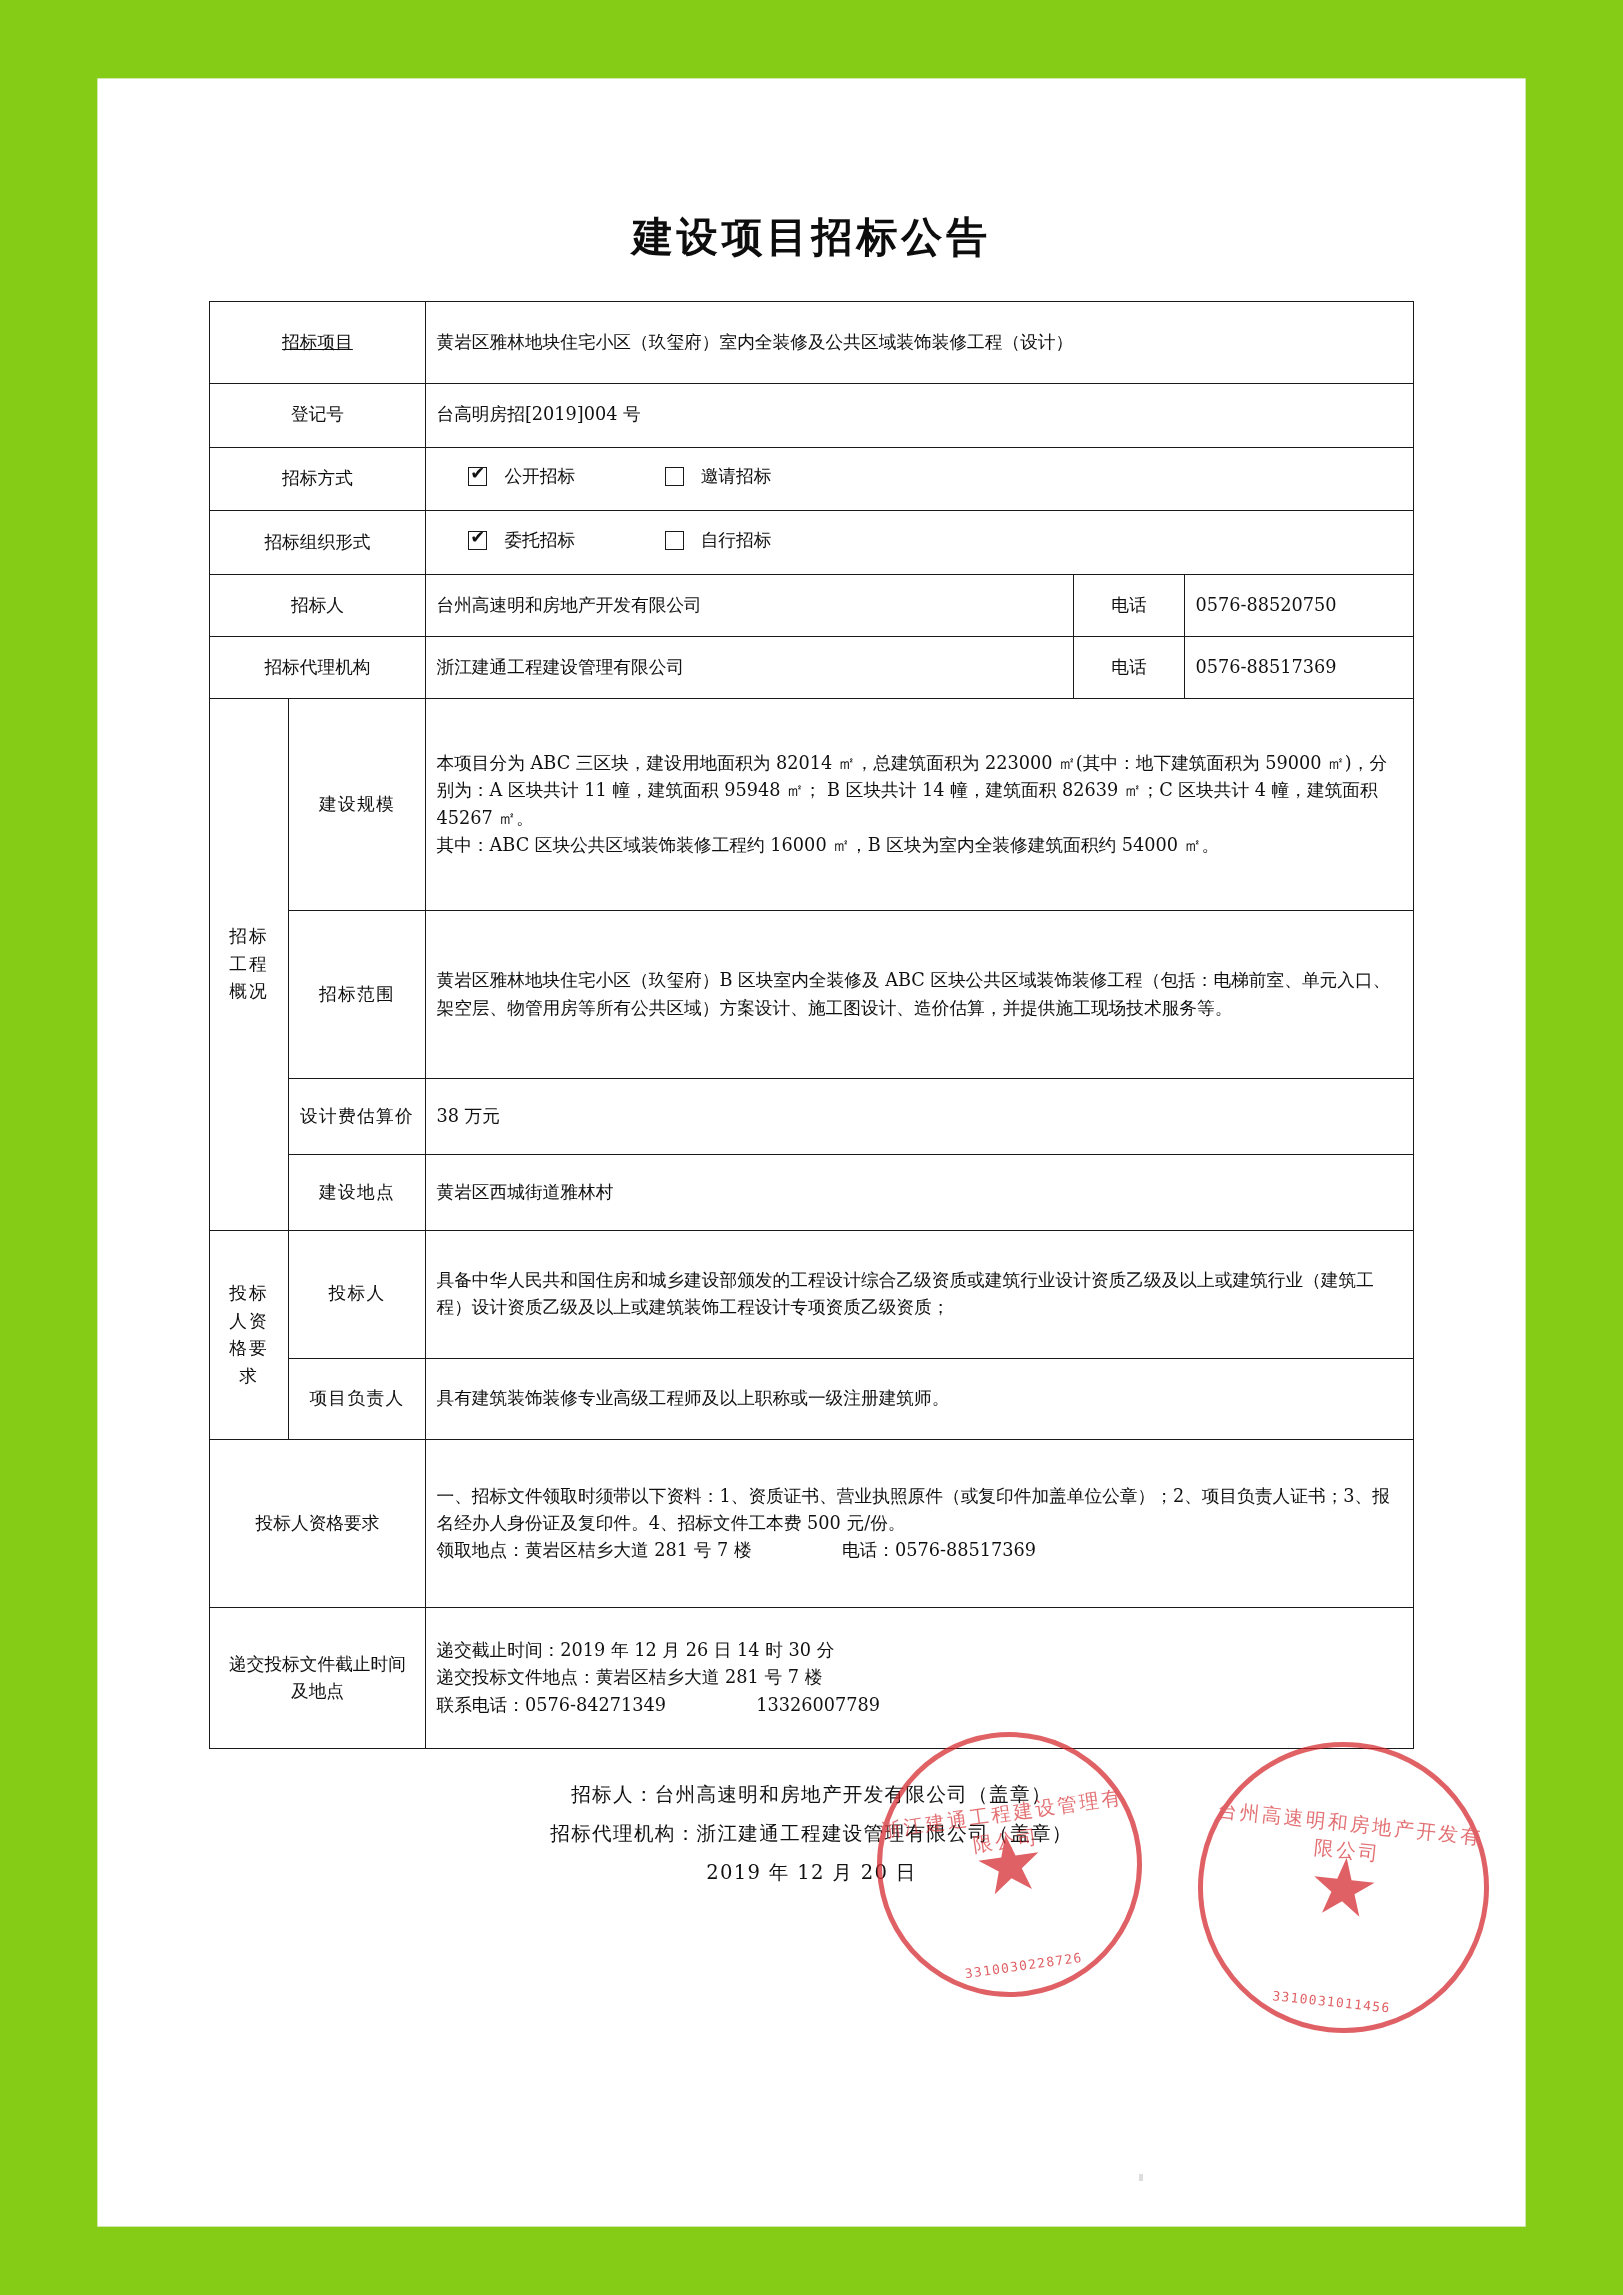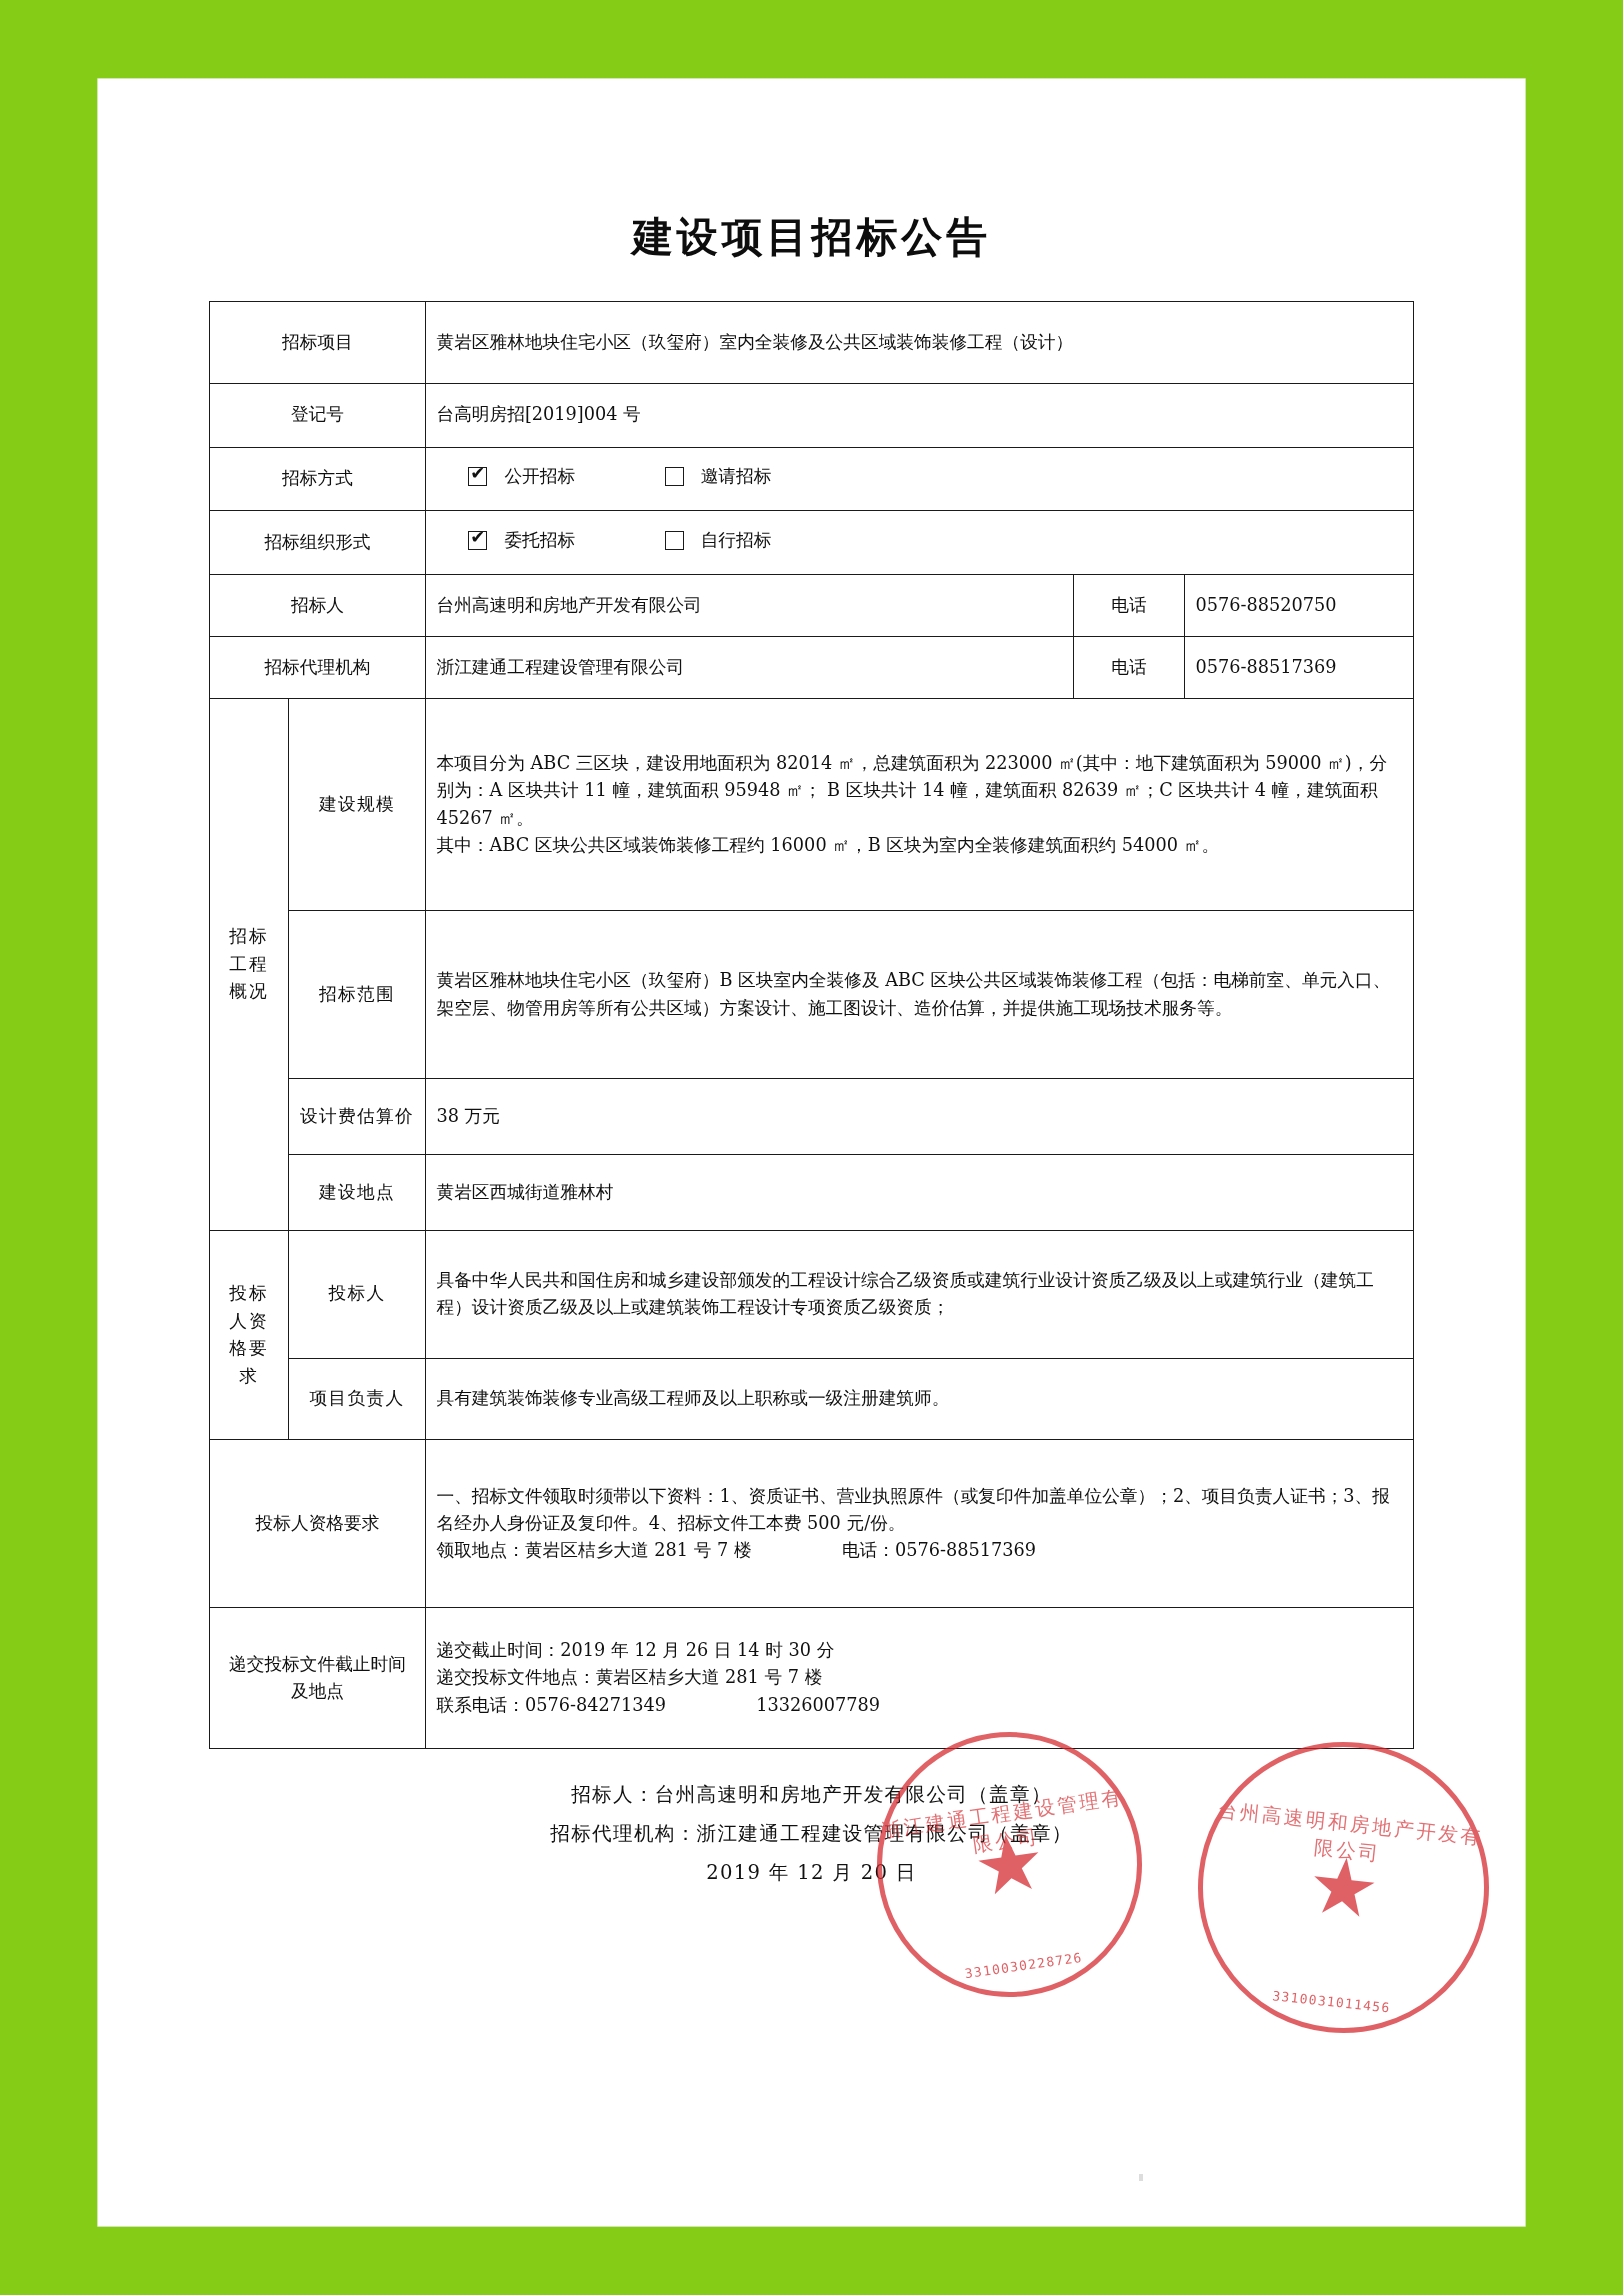--- a/index.html
+++ b/index.html
@@ -180,21 +180,21 @@
       <colgroup>
         <col style="width:79px">
         <col style="width:137px">
         <col style="width:648px">
         <col style="width:111px">
         <col style="width:229px">
       </colgroup>
 
       <tbody>
           <tr>
-        <td class="lbl" colspan="2" style="height:65px;">招标项目</td>
+        <td class="lbl" colspan="2" style="height:65px;text-decoration:underline;">招标项目</td>
         <td class="val" colspan="3">黄岩区雅林地块住宅小区（玖玺府）室内全装修及公共区域装饰装修工程（设计）</td>
       </tr>
 
       <tr>
         <td class="lbl" colspan="2" style="height:47px;">登记号</td>
         <td class="val" colspan="3">台高明房招[2019]004 号</td>
       </tr>
 
       <tr>
         <td class="lbl" colspan="2" style="height:47px;margin-top:20px;">招标方式</td>

